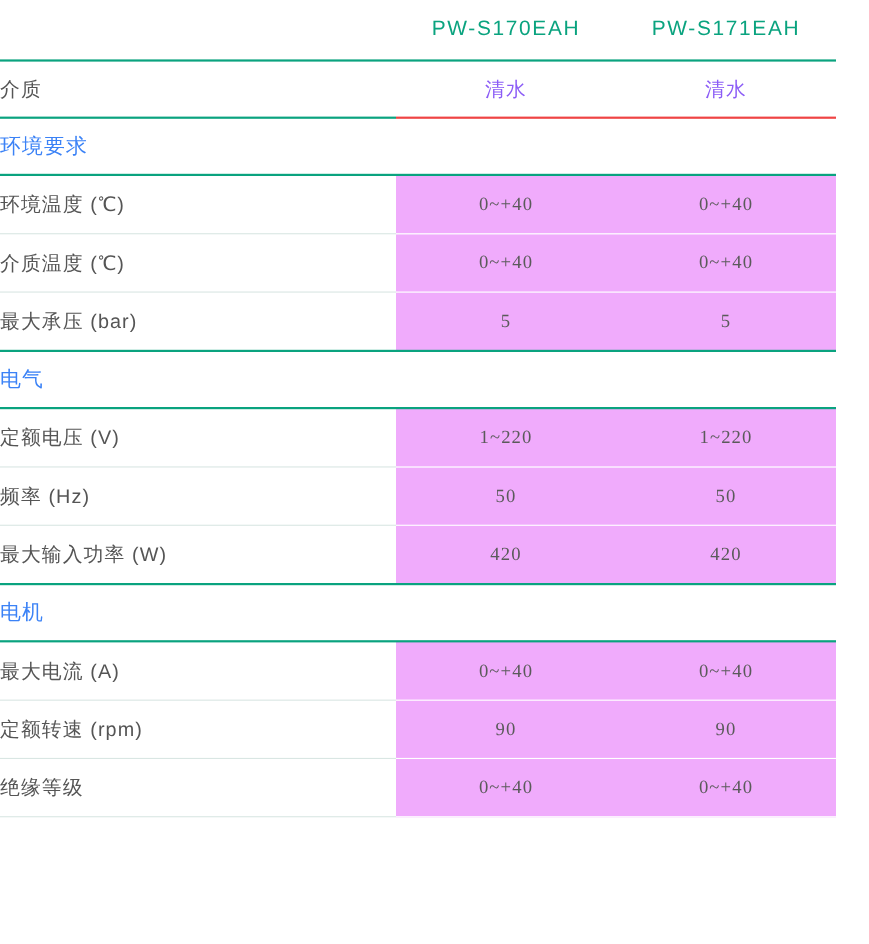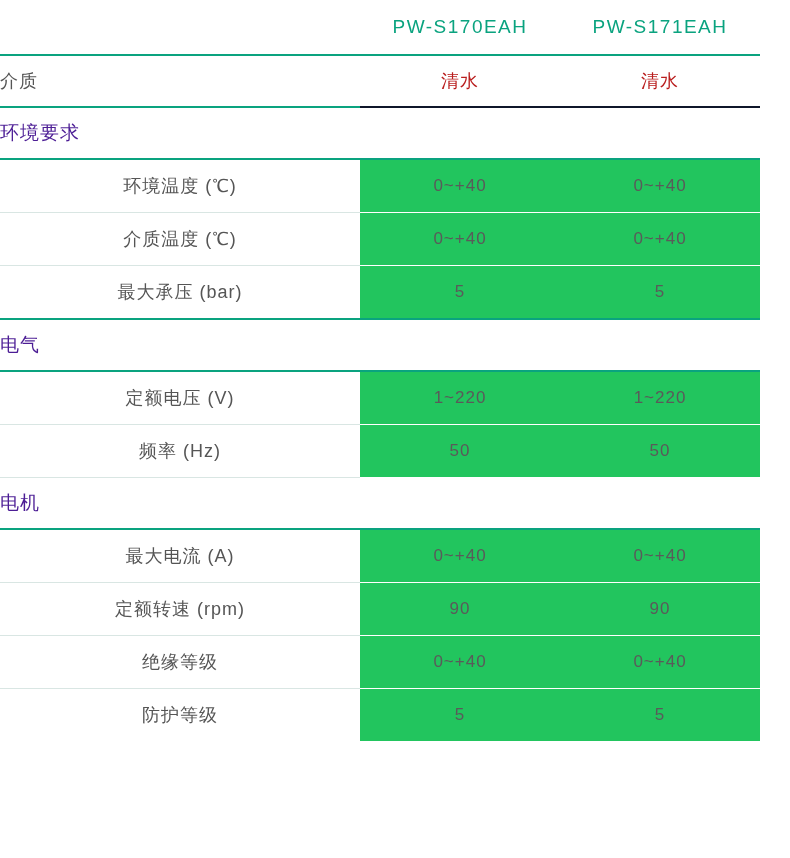--- a/index.html
+++ b/index.html
@@ -25,34 +25,35 @@
     padding: 0;
     margin: 0;
     vertical-align: middle;
   }
   .label-cell {
     height: 52px;
     padding-left: 10px;
     font-size: 18px;
     color: #555555;
     letter-spacing: 1px;
-    text-align: center;
+    text-align: left;
     border-bottom: 1px solid #d9e6e3;
   }
   .val-cell {
     height: 52px;
     font-size: 17px;
     color: #5a5a5a;
     text-align: center;
     letter-spacing: 1px;
     border-bottom: 1px solid #d9e6e3;
   }
   .val-cell.shaded {
-    background: #22c55e;
+    background: #f0abfc;
     border-bottom: 1px solid #ffffff;
+    font-family: Liberation Serif, serif;
   }
   
   .hdr-blank {
     height: 54px;
     border-bottom: 2px solid #0aa37f;
   }
   .hdr-model {
     height: 54px;
     font-size: 19px;
     font-weight: normal;
@@ -66,31 +67,31 @@
     height: 50px;
     padding-left: 10px;
     font-size: 18px;
     color: #555555;
     letter-spacing: 1px;
     border-bottom: 2px solid #0aa37f;
   }
   .media-val {
     height: 50px;
     font-size: 18px;
-    color: #b91c1c;
+    color: #8b5cf6;
     text-align: center;
     letter-spacing: 1px;
-    border-bottom: 2px solid #0f172a;
+    border-bottom: 2px solid #ef4444;
   }
   
   .section-cell {
     height: 50px;
     padding-left: 10px;
     font-size: 19px;
-    color: #4c1d95;
+    color: #3b82f6;
     letter-spacing: 1px;
     border-bottom: 2px solid #0aa37f;
   }
   .section-gap {
     height: 50px;
     border-bottom: 2px solid #0aa37f;
   }
   
   .val-cell.group-end {
     border-bottom: 2px solid #0aa37f;
@@ -153,20 +154,25 @@
     <tr>
       <td class="label-cell">定额电压 (V)</td>
       <td class="val-cell shaded">1~220</td>
       <td class="val-cell shaded">1~220</td>
     </tr>
     <tr>
       <td class="label-cell">频率 (Hz)</td>
       <td class="val-cell shaded">50</td>
       <td class="val-cell shaded">50</td>
     </tr>
+    <tr>
+      <td class="label-cell group-end">最大输入功率 (W)</td>
+      <td class="val-cell shaded group-end">420</td>
+      <td class="val-cell shaded group-end">420</td>
+    </tr>
 
     <tr>
       <td class="section-cell">电机</td>
       <td class="section-gap"></td>
       <td class="section-gap"></td>
     </tr>
     <tr>
       <td class="label-cell">最大电流 (A)</td>
       <td class="val-cell shaded">0~+40</td>
       <td class="val-cell shaded">0~+40</td>
@@ -174,19 +180,14 @@
     <tr>
       <td class="label-cell">定额转速 (rpm)</td>
       <td class="val-cell shaded">90</td>
       <td class="val-cell shaded">90</td>
     </tr>
     <tr>
       <td class="label-cell">绝缘等级</td>
       <td class="val-cell shaded">0~+40</td>
       <td class="val-cell shaded">0~+40</td>
     </tr>
-    <tr>
-      <td class="label-cell last-row">防护等级</td>
-      <td class="val-cell shaded last-row">5</td>
-      <td class="val-cell shaded last-row">5</td>
-    </tr>
   </tbody>
 </table>
 
 </body></html>

